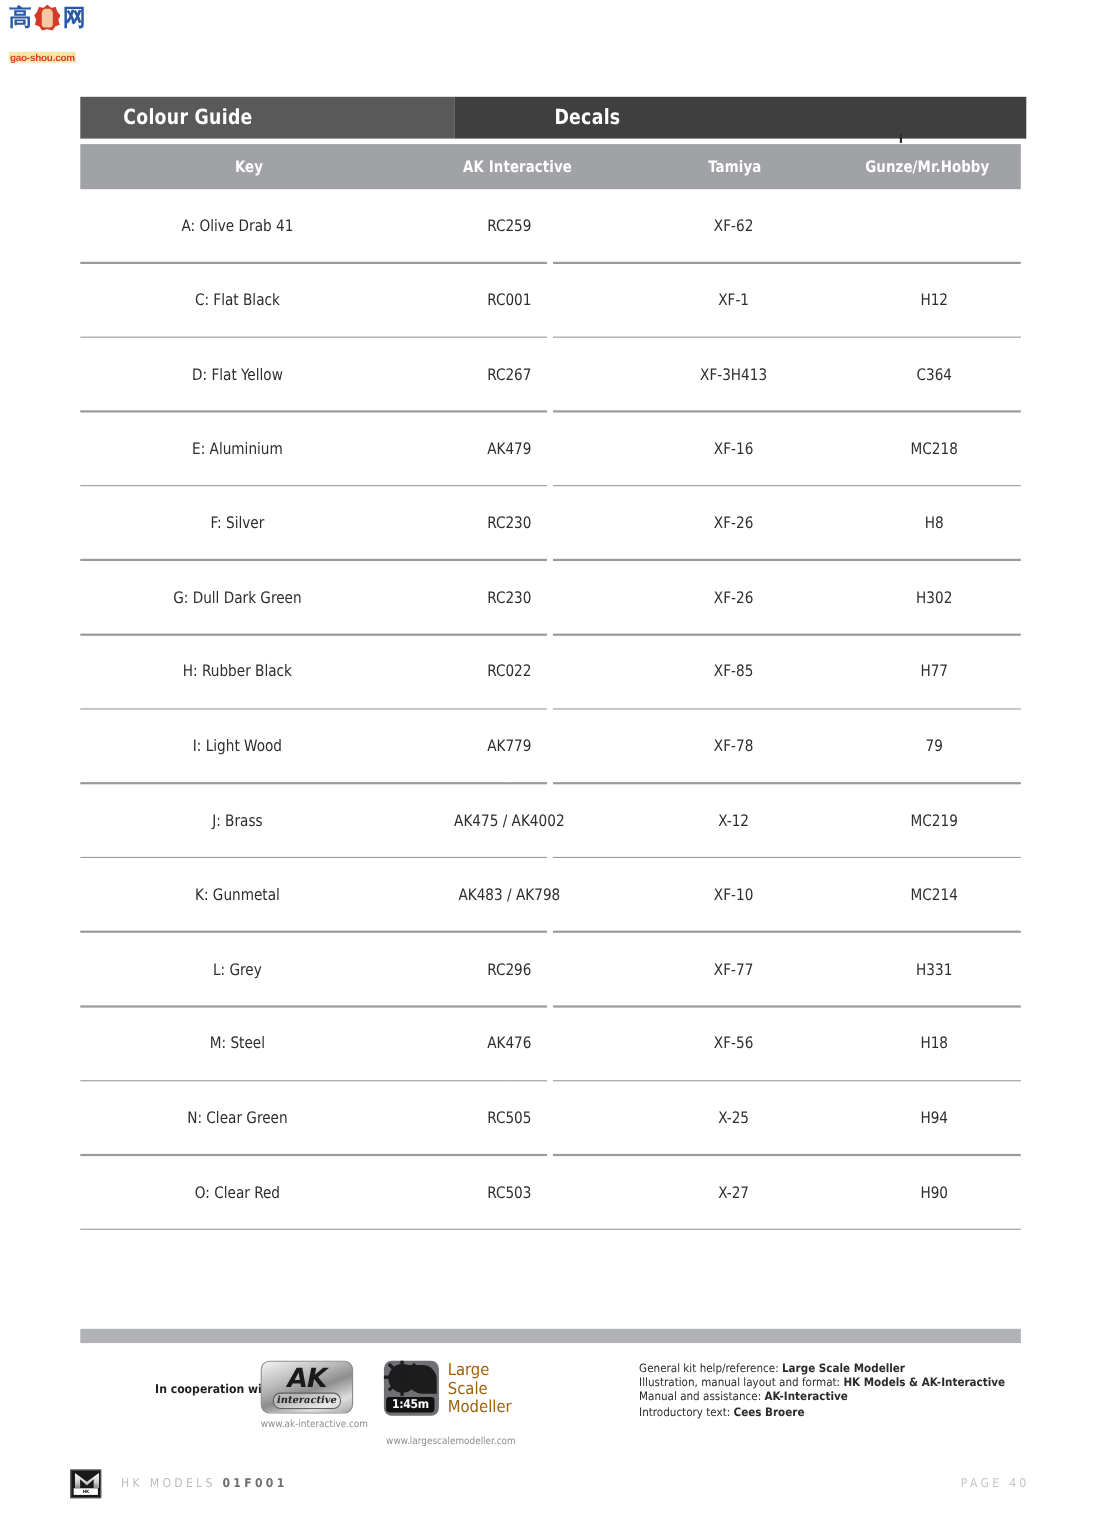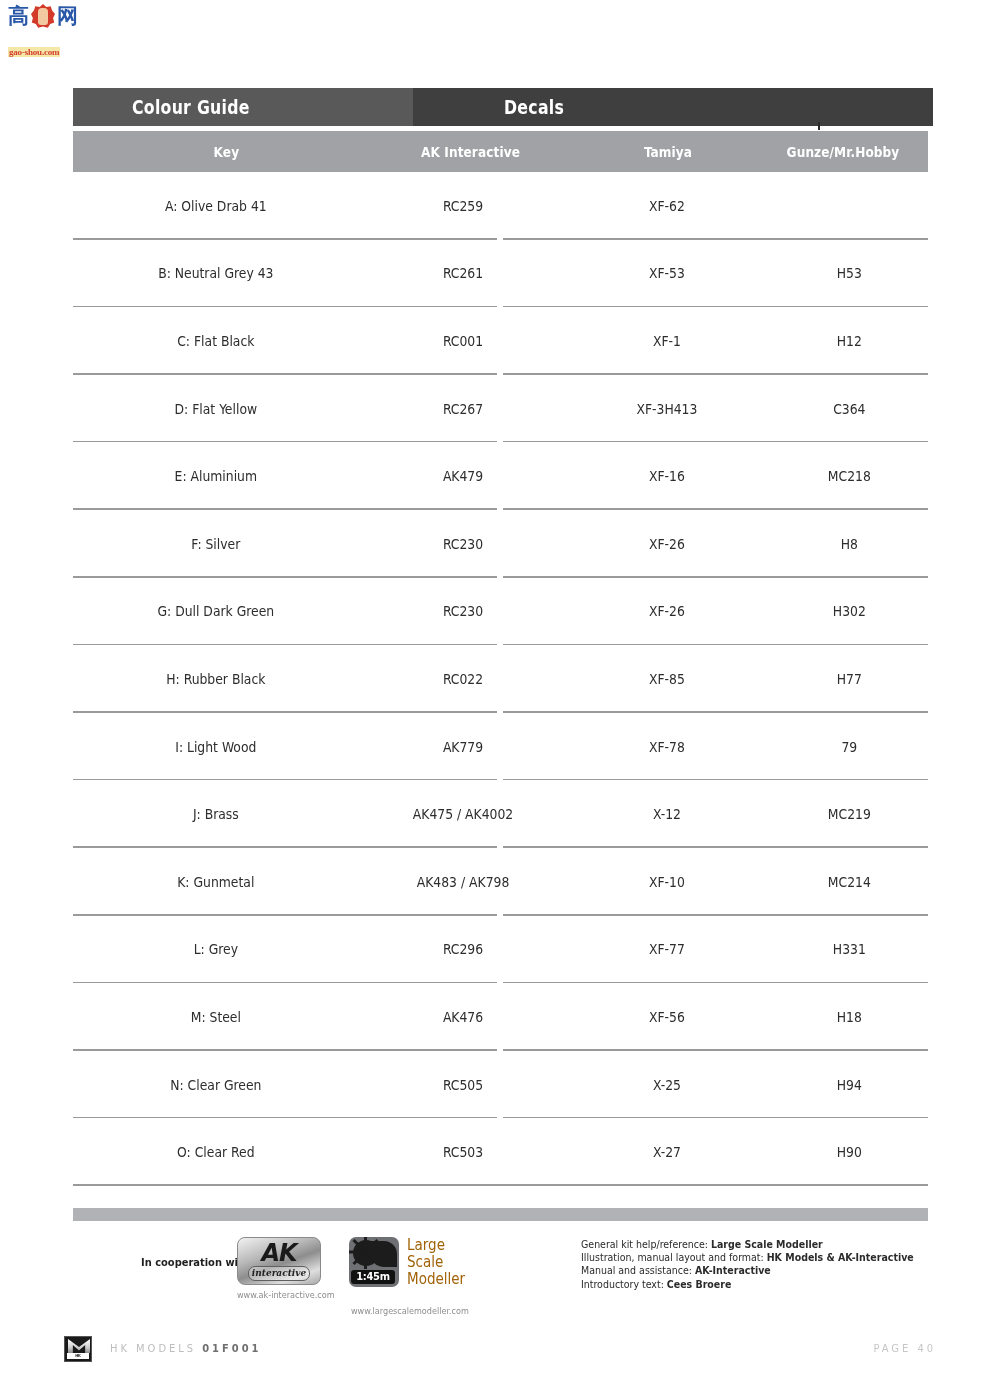--- a/index.html
+++ b/index.html
@@ -54,21 +54,21 @@
     position: absolute;
     left: 7px;
     top: 4px;
     width: 10px;
     height: 17px;
     background: #f2c9a0;
     border-radius: 4px 4px 3px 3px;
   }
   .wm-url {
     margin-top: 17px;
-    font-family: Liberation Serif, serif;
+    font-family: Liberation Sans, sans-serif;
     font-size: 9px;
     font-weight: 700;
     letter-spacing: -0.2px;
     color: #d4402c;
     background: #f5e7a8;
     display: inline-block;
     padding: 0 1px;
   }
 
   
@@ -94,21 +94,21 @@
     color: #ffffff;
     letter-spacing: 0.3px;
     transform: scaleX(0.92);
     transform-origin: left center;
     white-space: nowrap;
   }
   .tab-colour-guide {
     left: 0;
     width: 340px;
     background: #595959;
-    padding-left: 59px;
+    padding-left: 39px;
   }
   .tab-decals {
     left: 340px;
     width: 520px;
     background: #3f3f3f;
     padding-left: 91px;
   }
 
   
   .col-header {
@@ -456,26 +456,20 @@
   <div class="cell c-tam">Tamiya</div>
   <div class="cell c-gun">Gunze/Mr.Hobby</div>
 </div>
 
 <div class="table">
   <div class="row">
     <div class="cell c-key">A: Olive Drab 41</div>
     <div class="cell c-ak">RC259</div>
     <div class="cell c-tam">XF-62</div>
     <div class="cell c-gun"></div>
-  </div>
-  <div class="row">
-    <div class="cell c-key">B: Neutral Grey 43</div>
-    <div class="cell c-ak">RC261</div>
-    <div class="cell c-tam">XF-53</div>
-    <div class="cell c-gun">H53</div>
   </div>
   <div class="row">
     <div class="cell c-key">C: Flat Black</div>
     <div class="cell c-ak">RC001</div>
     <div class="cell c-tam">XF-1</div>
     <div class="cell c-gun">H12</div>
   </div>
   <div class="row">
     <div class="cell c-key">D: Flat Yellow</div>
     <div class="cell c-ak">RC267</div>

